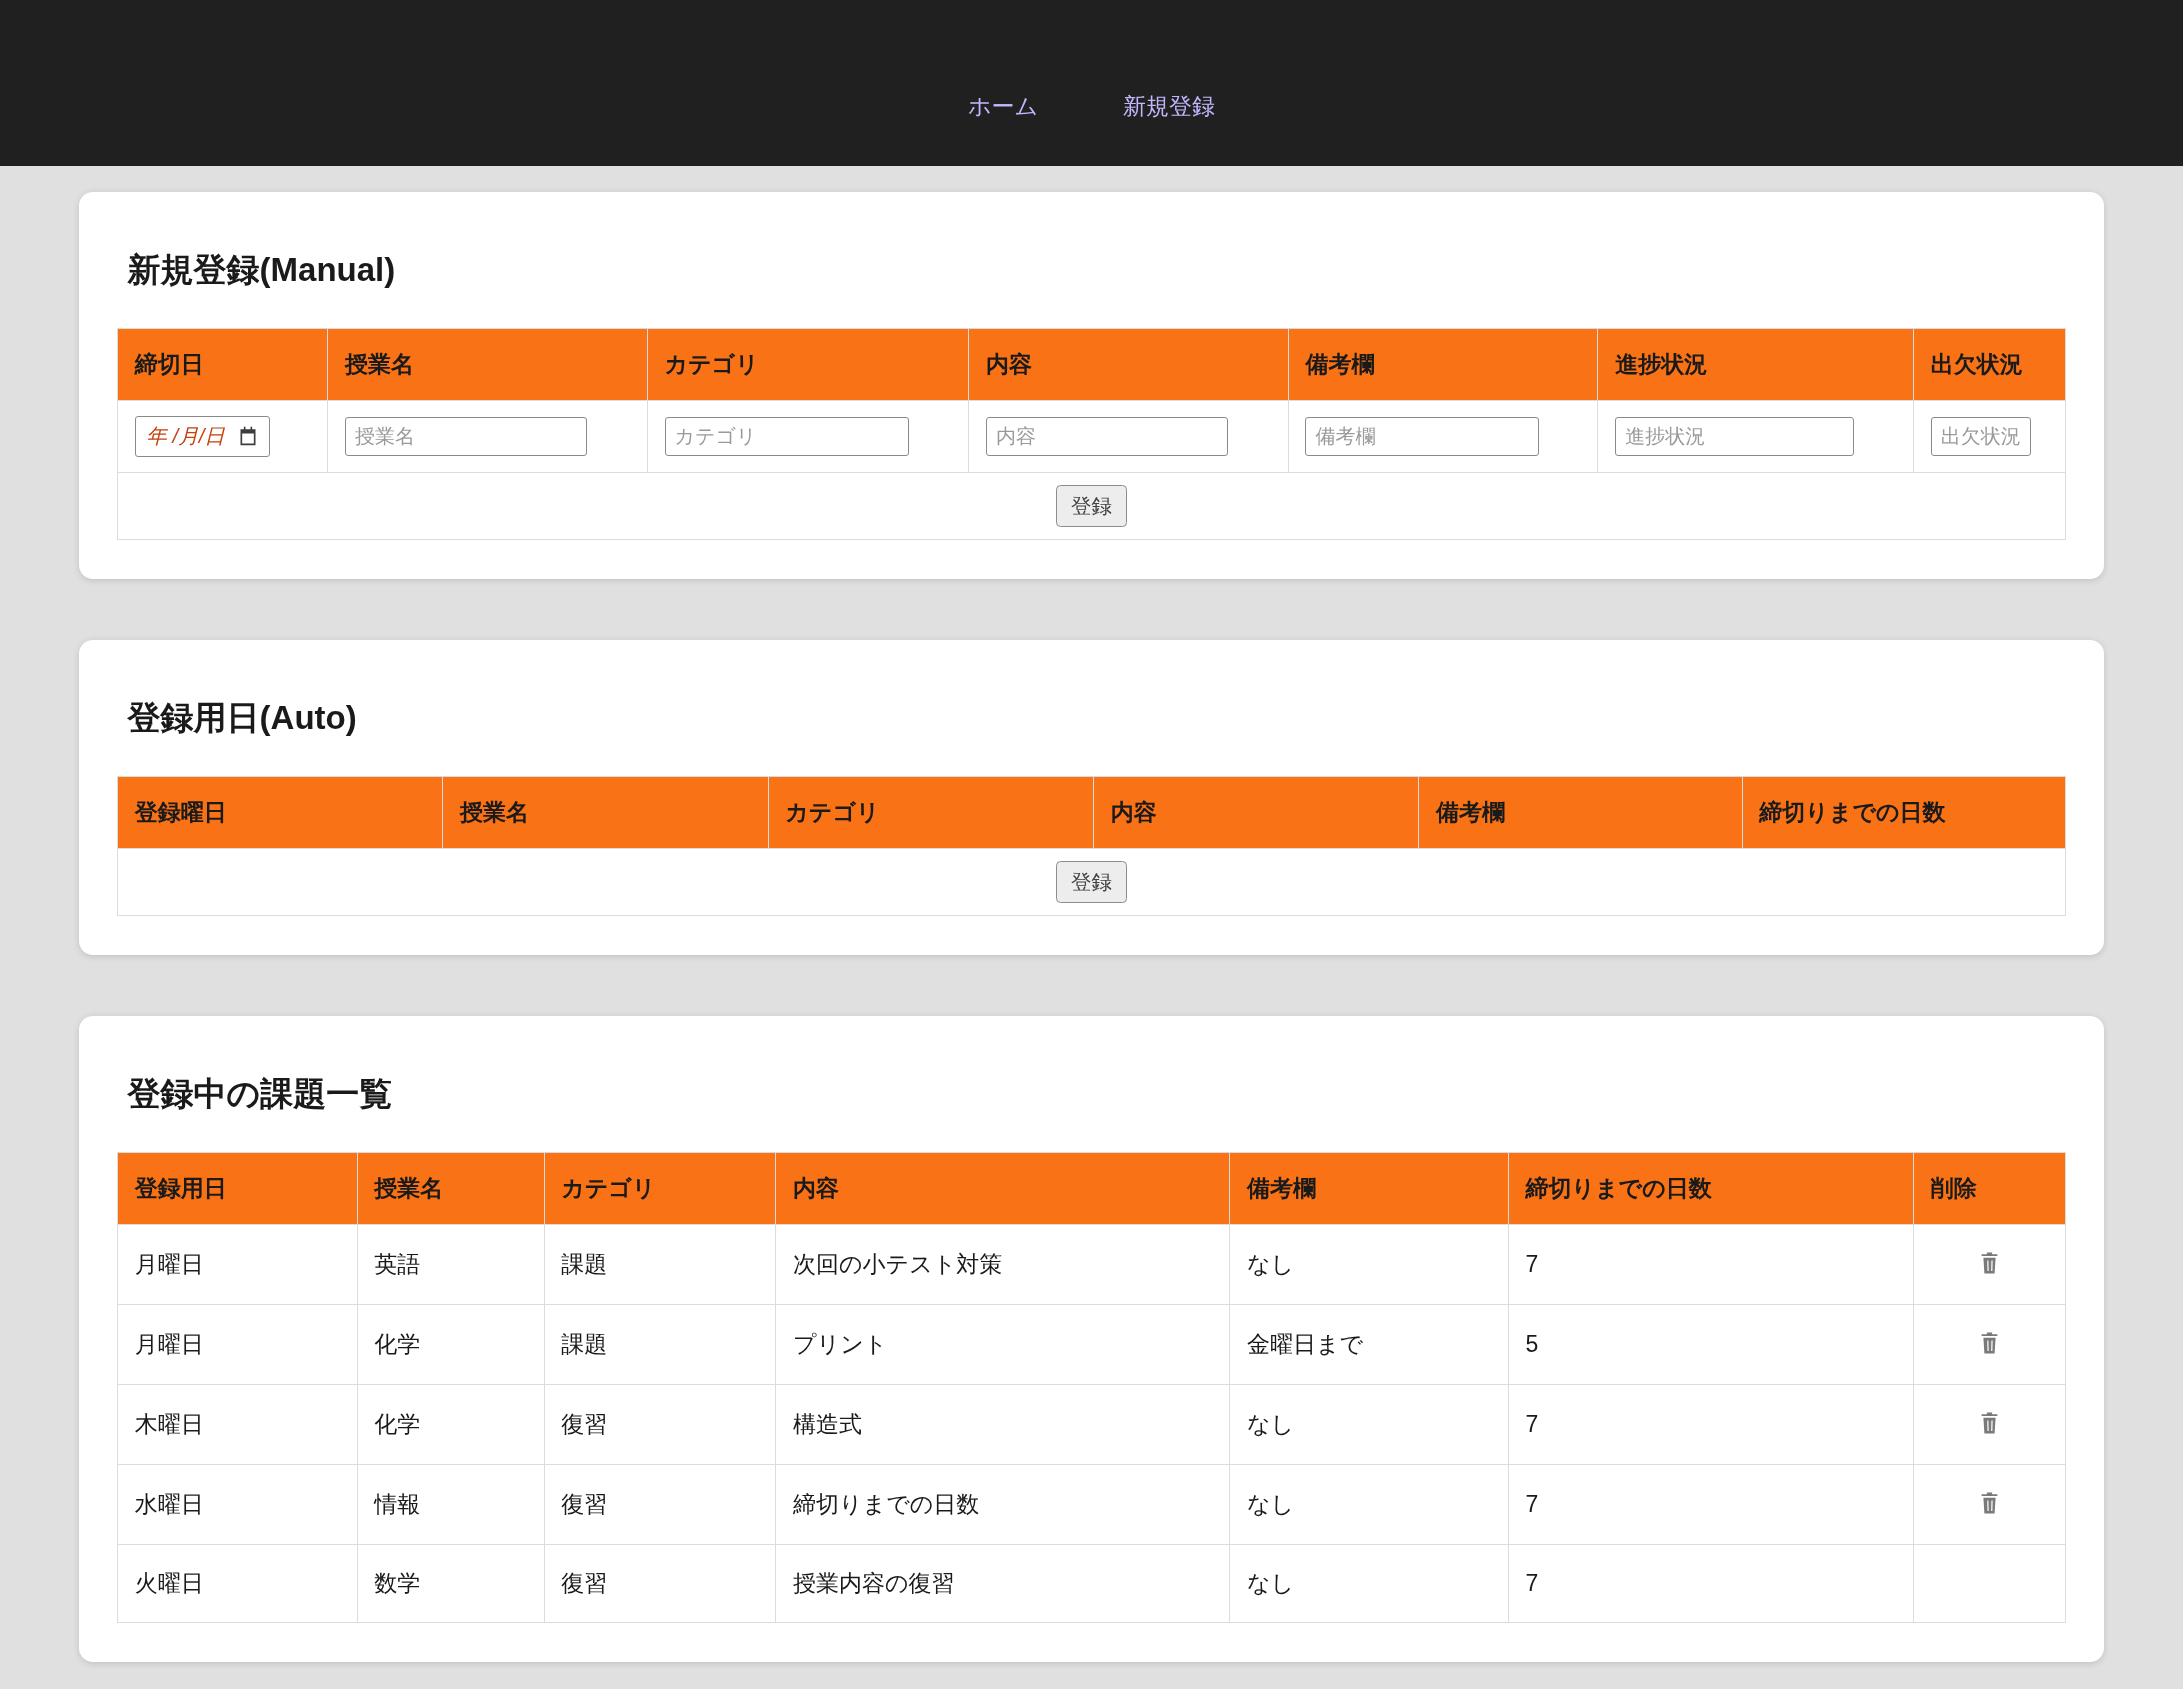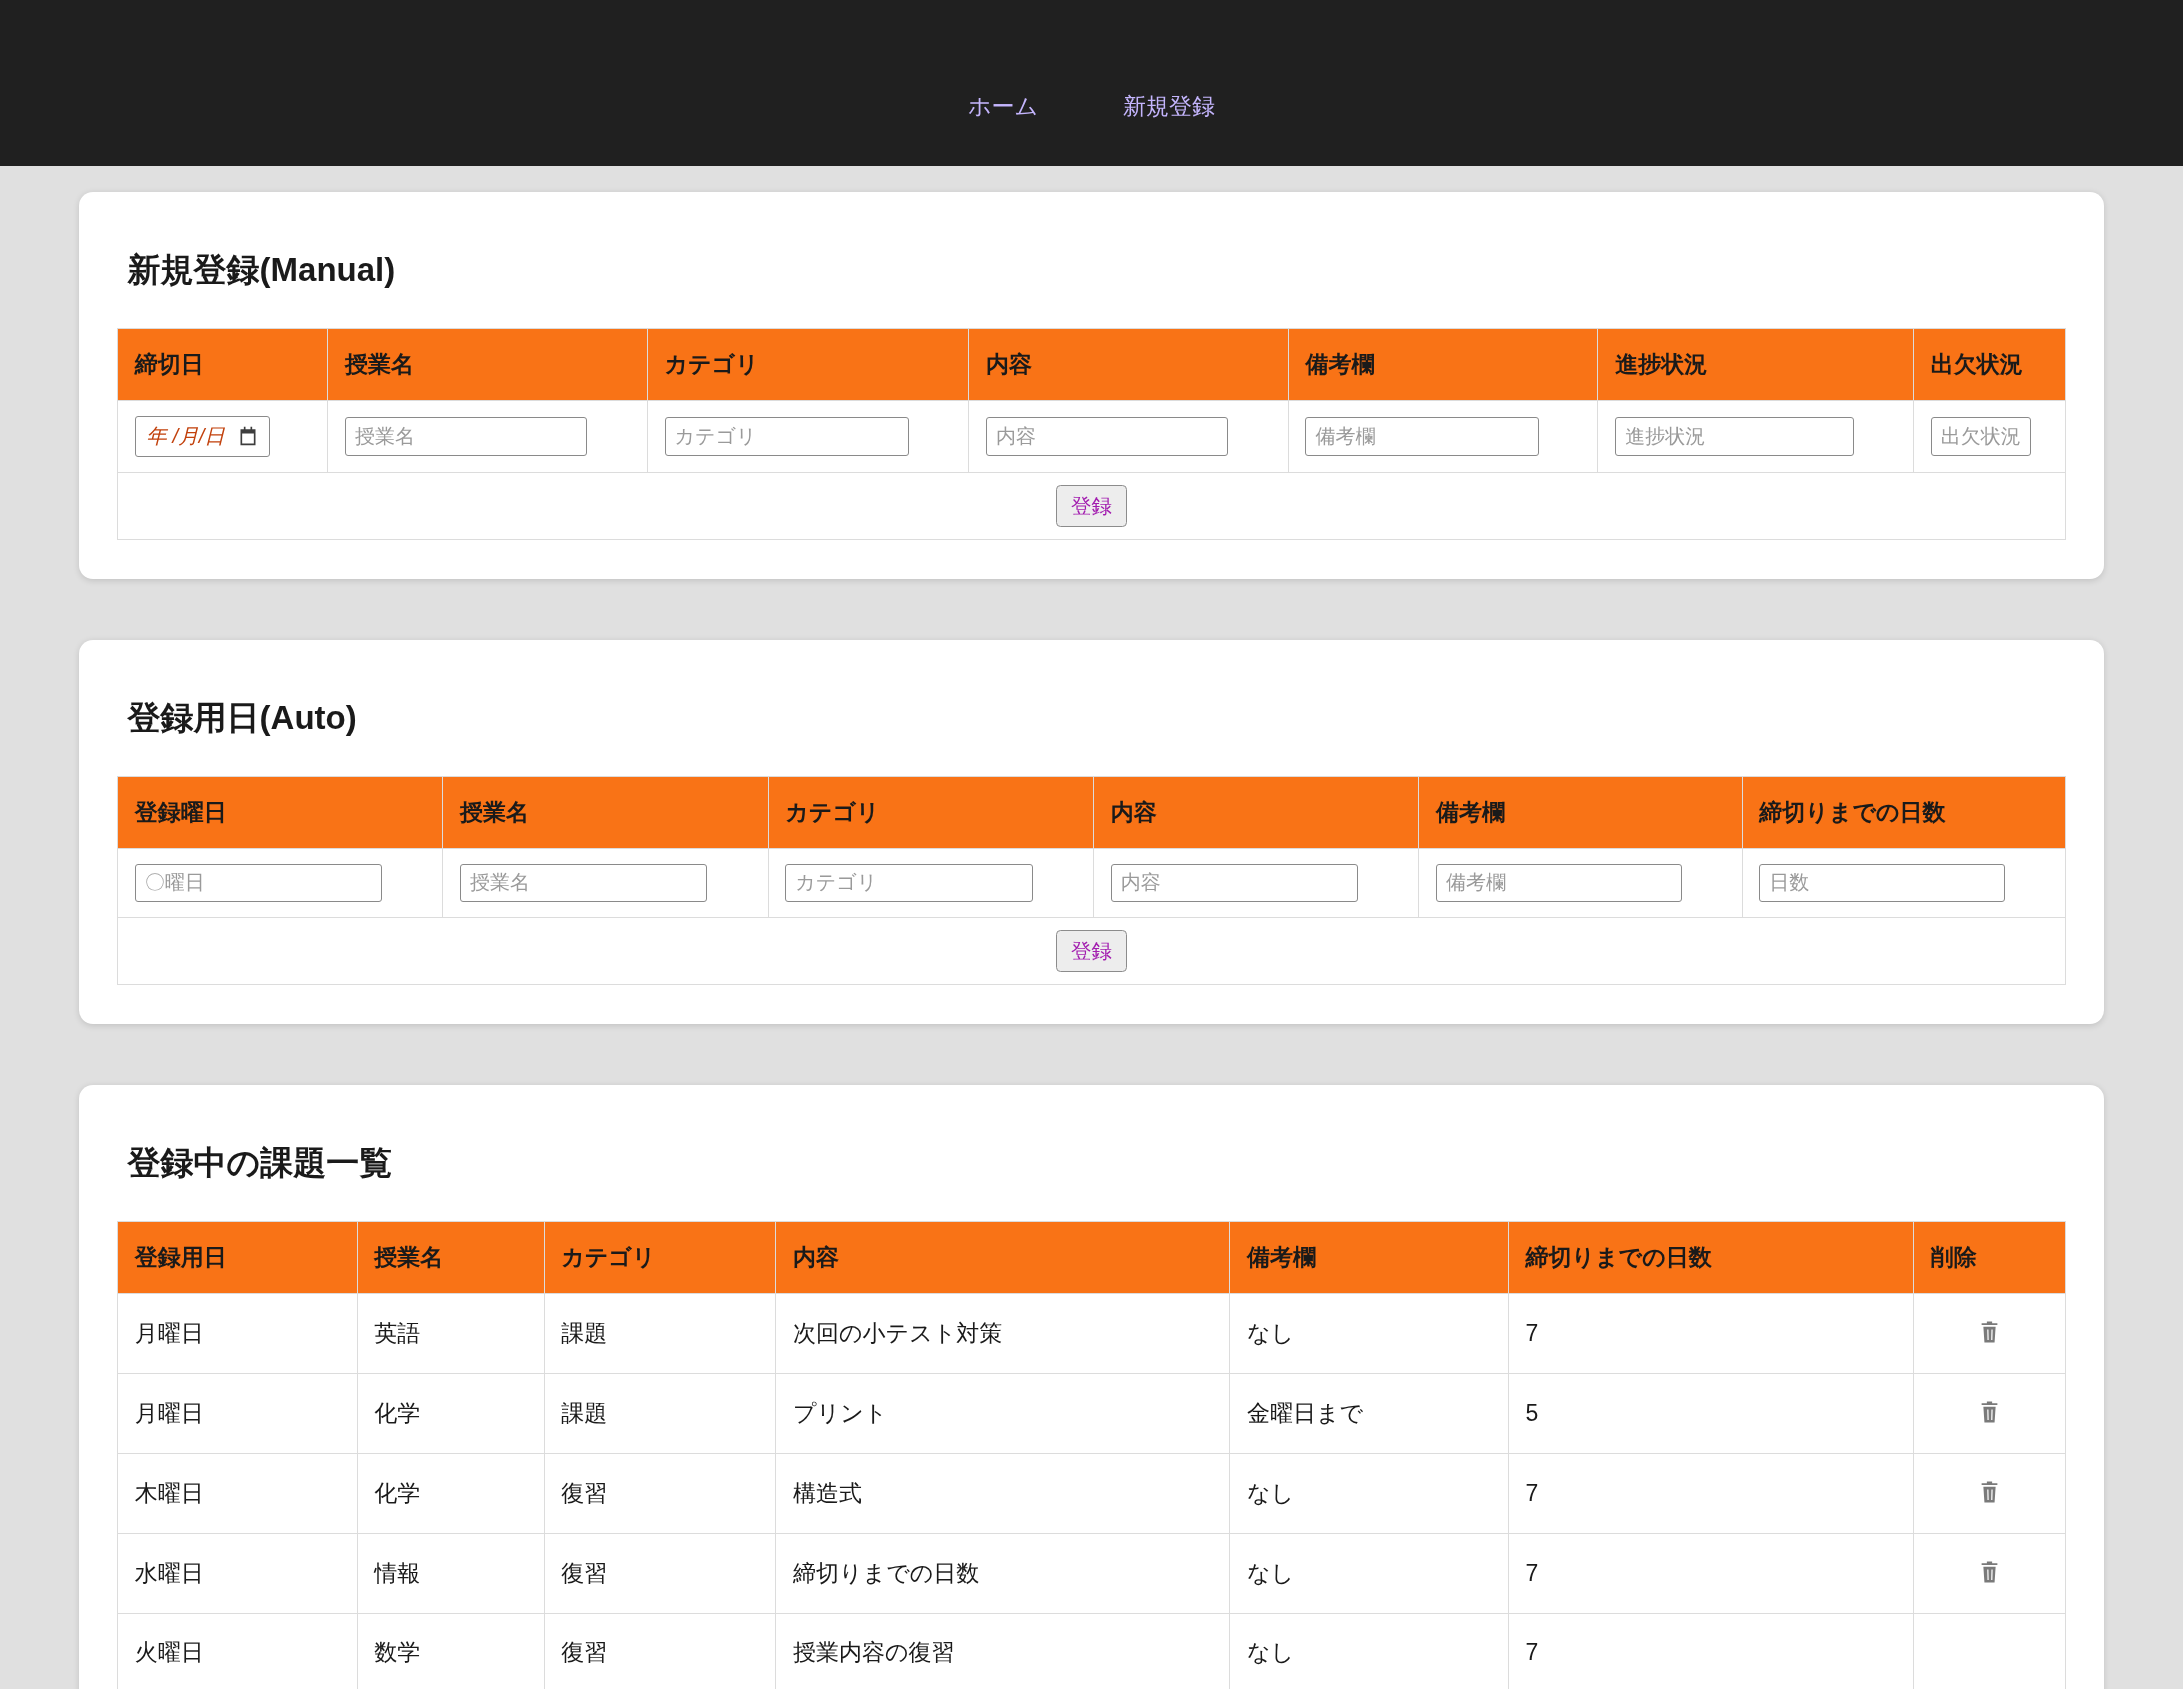--- a/index.html
+++ b/index.html
@@ -62,21 +62,21 @@
     overflow: hidden;
   }
   th { background: #f97316; font-weight: bold; padding: 20px 16.7px; }
   td { padding: 15px 16.7px; }
   .list-table td { padding: 23px 16.7px; }
 
   .submit-cell { text-align: center; padding: 12px; }
   .submit-btn {
     font-family: inherit;
     font-size: 20.5px;
-    color: #a21caf;
+    color: #404040;
     padding: 6px 13.6px;
     background: #ededed;
     border: 1.5px solid #8c8c8c;
     border-radius: 4.5px;
     cursor: pointer;
   }
 
   
   .text-input {
     font-family: inherit;
@@ -195,28 +195,20 @@
           <th>登録曜日</th>
           <th>授業名</th>
           <th>カテゴリ</th>
           <th>内容</th>
           <th>備考欄</th>
           <th>締切りまでの日数</th>
         </tr>
       </thead>
       <tbody>
         <tr>
-          <td><input class="text-input" placeholder="〇曜日" style=""></td>
-          <td><input class="text-input" placeholder="授業名" style=""></td>
-          <td><input class="text-input" placeholder="カテゴリ" style=""></td>
-          <td><input class="text-input" placeholder="内容" style=""></td>
-          <td><input class="text-input" placeholder="備考欄" style=""></td>
-          <td><input class="text-input" placeholder="日数" style=""></td>
-        </tr>
-        <tr>
           <td class="submit-cell" colspan="6">
             <button class="submit-btn">登録</button>
           </td>
         </tr>
       </tbody>
     </table>
   </section>
 
   <section class="card">
     <h2>登録中の課題一覧</h2>

